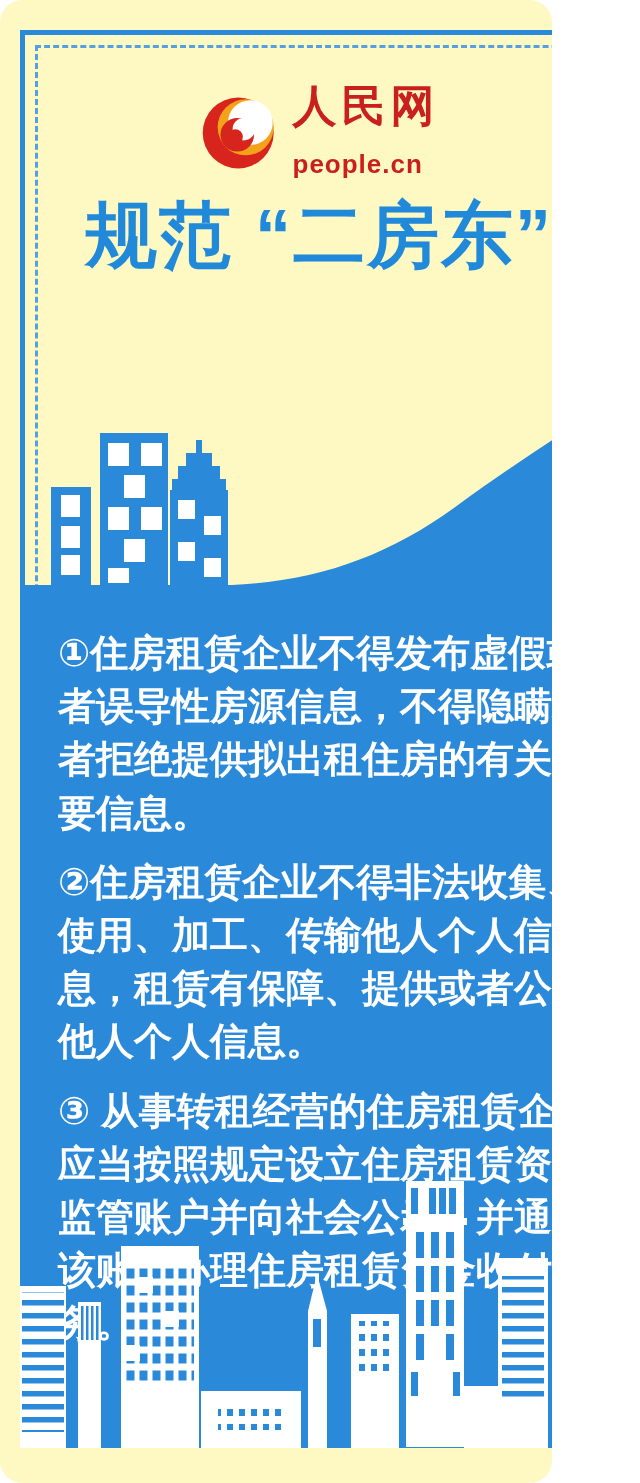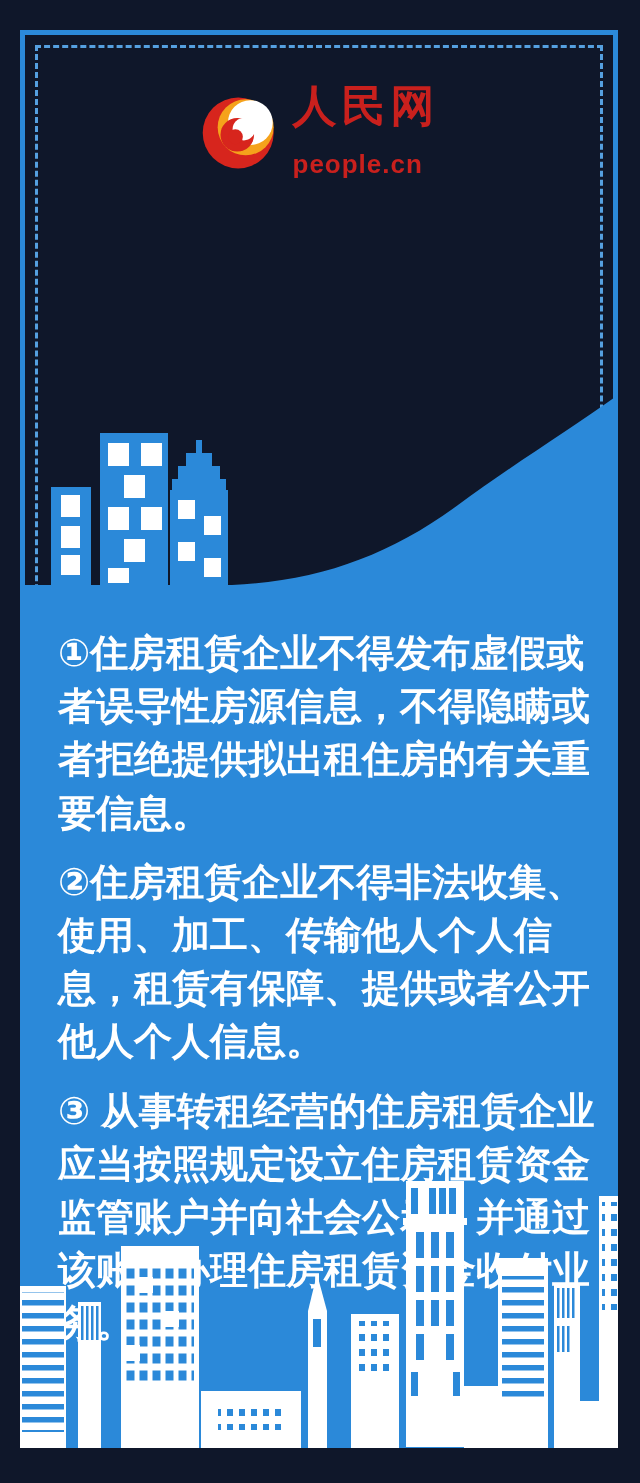--- a/index.html
+++ b/index.html
@@ -1,22 +1,23 @@
 <!DOCTYPE html>
 <html><head>
   <meta charset="utf-8">
   <style>
     html, body { margin: 0; padding: 0; background: #ffffff; }
     .poster {
       position: relative;
-      width: 640px;
+      width: 552px;
       height: 1483px;
-      background: #0f172a;
+      background: #fef9c3;
       overflow: hidden;
       font-family: "Liberation Sans", "DejaVu Sans", sans-serif;
+      border-radius: 22px;
     }
     .card {
       position: absolute;
       left: 20px; top: 30px;
       width: 588px; height: 1413px;
       border: 5px solid #2b89d9;
       border-bottom: none;
     }
     .dashed-frame {
       position: absolute;
@@ -82,20 +83,21 @@
         <circle cx="48" cy="42" r="12" fill="#ffffff"></circle>
         <circle cx="39" cy="50" r="8" fill="#d7251d"></circle>
       </svg>
       <div class="logo-text">
         <div class="logo-zh">人民网</div>
         <div class="logo-en">people.cn</div>
       </div>
     </div>
 
     <h1 class="title">
+      <span>规范 “二房东”</span>
     </h1>
 
     <svg class="transition-svg" viewBox="0 0 598 190" preserveAspectRatio="none" aria-hidden="true">
       <g class="bl">
         <rect x="31" y="92" width="40" height="98"></rect>
         <rect x="80" y="38" width="68" height="152"></rect>
         <rect x="176" y="45" width="6" height="14"></rect>
         <rect x="166" y="58" width="26" height="13"></rect>
         <rect x="158" y="71" width="42" height="13"></rect>
         <rect x="152" y="84" width="54" height="11"></rect>

